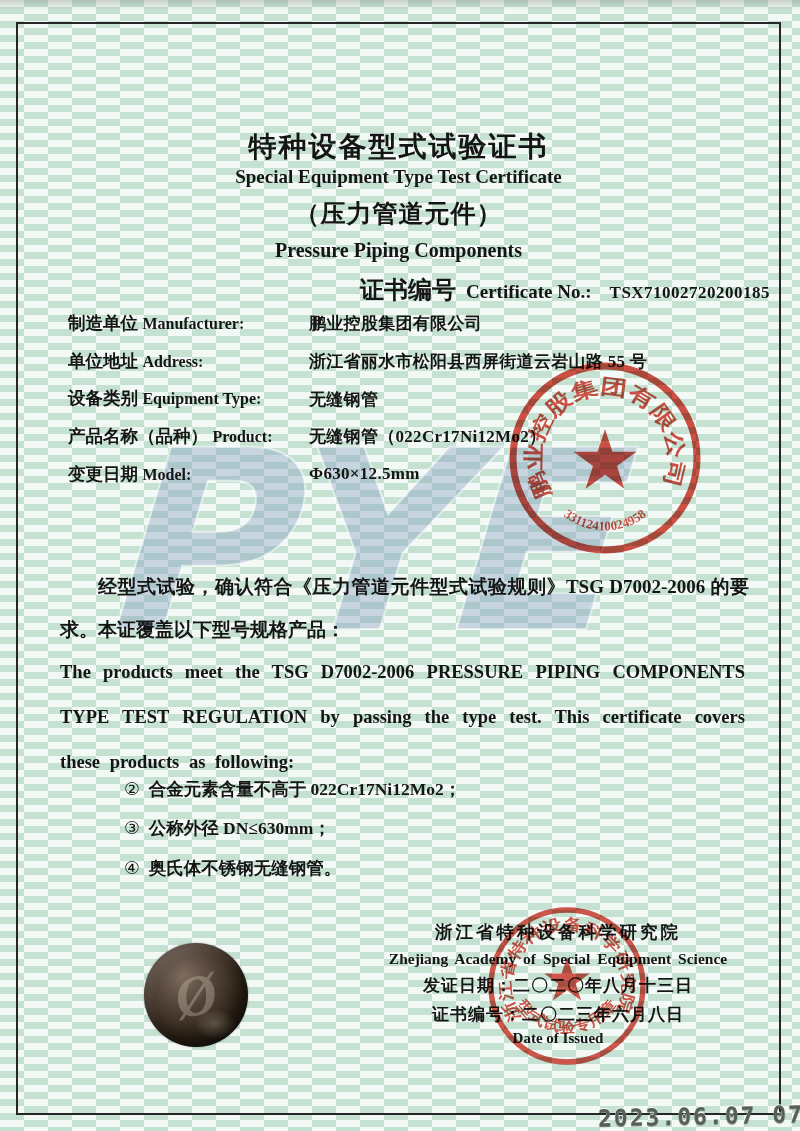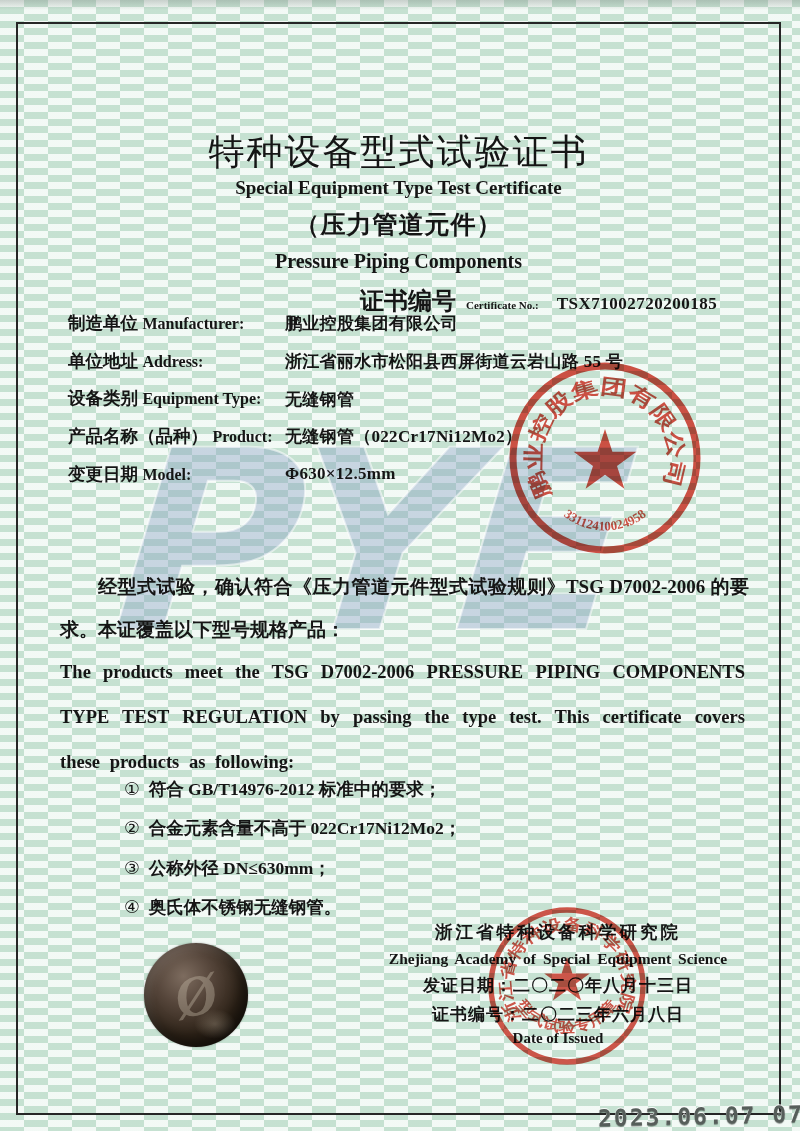--- a/index.html
+++ b/index.html
@@ -26,32 +26,32 @@
   .wm-red{position:absolute; left:612px; top:516px; z-index:1;
     font-weight:700; font-size:76px; line-height:1.1; letter-spacing:14px;
     color:rgba(214,54,40,.50); -webkit-text-stroke:1px rgba(255,255,255,.4);}
   .photo-stamp{position:absolute; right:-4px; bottom:2px; z-index:7;
     font-family:"DejaVu Sans Mono",monospace; font-weight:700; font-size:23px;
     letter-spacing:2px; color:#565e5a; transform:rotate(-1.2deg);
     text-shadow:0 -1px 0 rgba(255,255,255,.85), 0 1px 1px rgba(30,36,32,.55);}
 
   
   .header{position:absolute; top:104px; left:0; right:0; text-align:center;}
-  .title-zh{font-size:36px; font-weight:400; letter-spacing:2px;}
+  .title-zh{font-size:28px; font-weight:700; letter-spacing:2px;}
   .title-en{font-size:19px; font-weight:700; }
   .paren-zh{font-size:25px; font-weight:700; letter-spacing:1px; margin-top:9px;}
   .paren-en{font-size:20px; font-weight:700; margin-top:9px;}
   .cert-line{margin-top:12px; margin-left:342px; width:max-content; text-align:left;}
   .cert-line .zh{font-size:24px; font-weight:700;}
-  .cert-line .en{font-size:11px; font-weight:700; margin-left:6px;}
+  .cert-line .en{font-size:19px; font-weight:700; margin-left:6px;}
   .cert-line .num{font-size:17px; font-weight:700; margin-left:14px; letter-spacing:.5px;}
 
   
   .fields{position:absolute; top:288px; left:50px; right:30px;}
-  .frow{display:flex; align-items:center; margin-bottom:14px;}
+  .frow{display:flex; align-items:center; margin-bottom:14px;gap:24px;}
   .flabel{flex:0 0 217px; font-size:17.5px; font-weight:700; line-height:1.35;}
   .flabel .en{font-size:16px;}
   .fvalue{font-size:17px; font-weight:700; letter-spacing:.3px;}
   .frow.last .flabel div{line-height:1.45;}
 
   
   .para-zh{position:absolute; top:542px; left:42px; right:30px;
     font-size:19px; font-weight:700; line-height:2.25; text-align:justify; text-indent:2em;}
   .para-en{position:absolute; top:626px; left:42px; right:34px;
     font-size:18.5px; font-weight:700; line-height:2.42; text-align:justify; word-spacing:5px;}
@@ -144,23 +144,20 @@
         </div>
         <div class="fvalue">Φ630×12.5mm</div>
       </div>
     </div>
 
     <div class="para-zh">经型式试验，确认符合《压力管道元件型式试验规则》TSG D7002-2006 的要求。本证覆盖以下型号规格产品：</div>
     <div class="para-en">The products meet the TSG D7002-2006 PRESSURE PIPING COMPONENTS TYPE TEST REGULATION by passing the type test. This certificate covers these products as following:</div>
 
     <div class="products">
       <div class="pitem">
-        <span class="marker">①</span><span>符合 GB/T14976-2012 标准中的要求；</span>
-      </div>
-      <div class="pitem">
         <span class="marker">②</span><span>合金元素含量不高于 022Cr17Ni12Mo2；</span>
       </div>
       <div class="pitem">
         <span class="marker">③</span><span>公称外径 DN≤630mm；</span>
       </div>
       <div class="pitem">
         <span class="marker">④</span><span>奥氏体不锈钢无缝钢管。</span>
       </div>
     </div>
 

